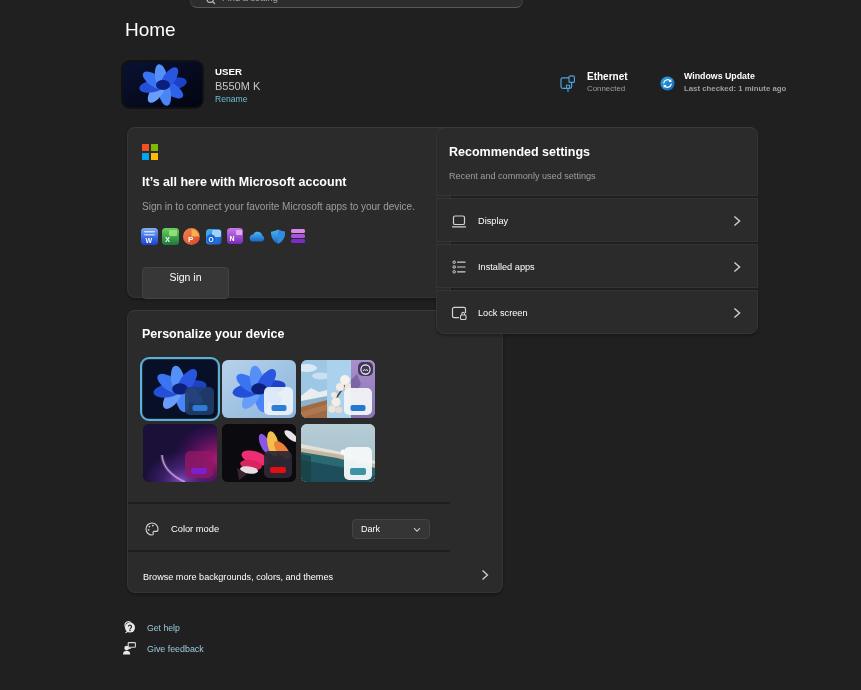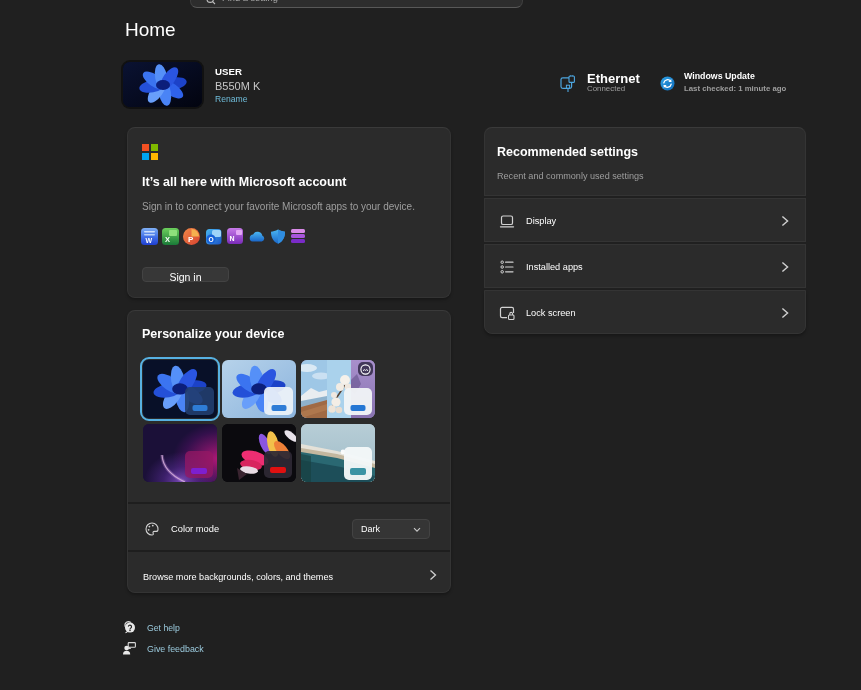--- a/index.html
+++ b/index.html
@@ -51,21 +51,21 @@
 <div class="abs" style="left:215px; top:94px; font-size:8.6px; color:#6fbcd9;">Rename</div>
 
 <svg class="abs" style="left:560px; top:75px;" width="16" height="18" viewBox="0 0 16 18">
   <rect x="1" y="2.8" width="10.6" height="10.6" rx="1.8" fill="none" stroke="#4da6e0" stroke-width="1.2"></rect>
   <rect x="9" y="1" width="5.4" height="6.4" rx="1" fill="#202020" stroke="#4da6e0" stroke-width="1.1"></rect>
   <line x1="10.7" y1="0.4" x2="10.7" y2="1.4" stroke="#4da6e0" stroke-width="1"></line>
   <line x1="12.7" y1="0.4" x2="12.7" y2="1.4" stroke="#4da6e0" stroke-width="1"></line>
   <rect x="6.4" y="10.2" width="3.2" height="3.2" fill="none" stroke="#4da6e0" stroke-width="1"></rect>
   <line x1="8" y1="13.6" x2="8" y2="17" stroke="#4da6e0" stroke-width="1.1"></line>
 </svg>
-<div class="abs" style="left:587px; top:71px; font-size:13px; font-weight:bold;">Ethernet</div>
+<div class="abs" style="left:587px; top:71px; font-size:10px; font-weight:bold;">Ethernet</div>
 <div class="abs sub" style="left:587px; top:84px; font-size:7.9px;">Connected</div>
 
 <svg class="abs" style="left:660px; top:76px;" width="15" height="15" viewBox="0 0 15 15">
   <defs>
       <linearGradient id="wu" x1="0" y1="0" x2="1" y2="1">
     <stop offset="0" stop-color="#2ea3e8"></stop>
         <stop offset="1" stop-color="#0e6ab8"></stop>
       </linearGradient>
     </defs>
   <circle cx="7.5" cy="7.5" r="7" fill="url(#wu)"></circle>
@@ -161,24 +161,24 @@
         <path d="M8 1.5 C10.5 3 13 3.6 15 3.7 C15 9 13.2 13.3 8 15.8 Z" fill="#2f8de0"></path>
       </g>
 
       <g transform="translate(149,0)">
         <rect x="1" y="1" width="14" height="4" rx="1.5" fill="#d98ae8"></rect>
         <rect x="1" y="6" width="14" height="4" rx="1.5" fill="#a855dc"></rect>
         <rect x="1" y="11" width="14" height="4" rx="1.5" fill="#7a2bc8"></rect>
       </g>
     </svg>
   </div>
-  <div class="abs" style="left:14px; top:139px; width:87px; height:15px; background:#373737; border:1px solid #434343; border-radius:4px; text-align:center; line-height:19px; font-size:10.5px;">Sign in</div>
-</div>
-
-<div class="card" style="left:127px; top:310px; width:324px; height:283px;">
+  <div class="abs" style="left:14px; top:139px; width:87px; height:32px; background:#373737; border:1px solid #434343; border-radius:4px; text-align:center; line-height:19px; font-size:10.5px;">Sign in</div>
+</div>
+
+<div class="card" style="left:127px; top:310px; width:376px; height:283px;">
   <div class="abs ttl" style="left:14px; top:16px;">Personalize your device</div>
 
   <div class="abs" style="left:15px; top:49px; width:74px; height:58px; border-radius:6px; overflow:hidden; background:#0a1130; outline:2px solid #57b1e2; outline-offset:1px;">
     <svg width="74" height="58" viewBox="0 0 74 58">
       <rect width="74" height="58" fill="#081028"></rect>
       <use href="#rose" transform="translate(-7.8 3.2) scale(1.12)"></use>
     </svg>
     <div class="abs" style="right:3px; bottom:3px; width:29px; height:28px; border-radius:5px; background:rgba(34,62,110,.9);">
       <div class="abs" style="left:50%; bottom:4px; transform:translateX(-50%); width:15px; height:6px; border-radius:2px; background:#2e7cd6;"></div>
     </div>
@@ -318,21 +318,21 @@
         <path d="M1 1.2 L4 4.2 L7 1.2" fill="none" stroke="#c8c8c8" stroke-width="1.1"></path>
       </svg>
   </div>
 
   <div class="abs" style="left:15px; top:261px; font-size:9.1px;">Browse more backgrounds, colors, and themes</div>
   <svg class="abs" style="right:13px; top:258px;" width="8" height="12" viewBox="0 0 8 12">
       <path d="M1.5 1.5 L6.5 6 L1.5 10.5" fill="none" stroke="#d0d0d0" stroke-width="1.3"></path>
     </svg>
 </div>
 
-<div class="abs" style="left:484px; top:127px; width:322px; height:207px;text-decoration:underline;">
+<div class="abs" style="left:436px; top:127px; width:322px; height:207px;text-decoration:underline;">
   <div class="abs" style="left:0; top:0; width:322px; height:69px; background:#2b2b2b; border:1px solid #343434; border-top-color:#3a3a3a; border-radius:8px 8px 0 0;">
     <div class="abs ttl" style="left:12px; top:17px;">Recommended settings</div>
     <div class="abs sub" style="left:12px; top:43px; font-size:9.1px;">Recent and commonly used settings</div>
   </div>
   <div class="abs" style="left:0; top:117px; width:322px; height:44px; background:#2b2b2b; border:1px solid #343434;">
     <svg class="abs" style="left:14px; top:14px;" width="16" height="16" viewBox="0 0 16 16">
       <circle cx="3.2" cy="3.2" r="1.25" fill="none" stroke="#d2d2d2" stroke-width="1"></circle>
       <path d="M6.6 3.2 h7.4" stroke="#d2d2d2" stroke-width="1.2" stroke-linecap="round"></path>
       <circle cx="3.2" cy="8" r="1.25" fill="none" stroke="#d2d2d2" stroke-width="1"></circle>
       <path d="M6.6 8 h7.4" stroke="#d2d2d2" stroke-width="1.2" stroke-linecap="round"></path>

